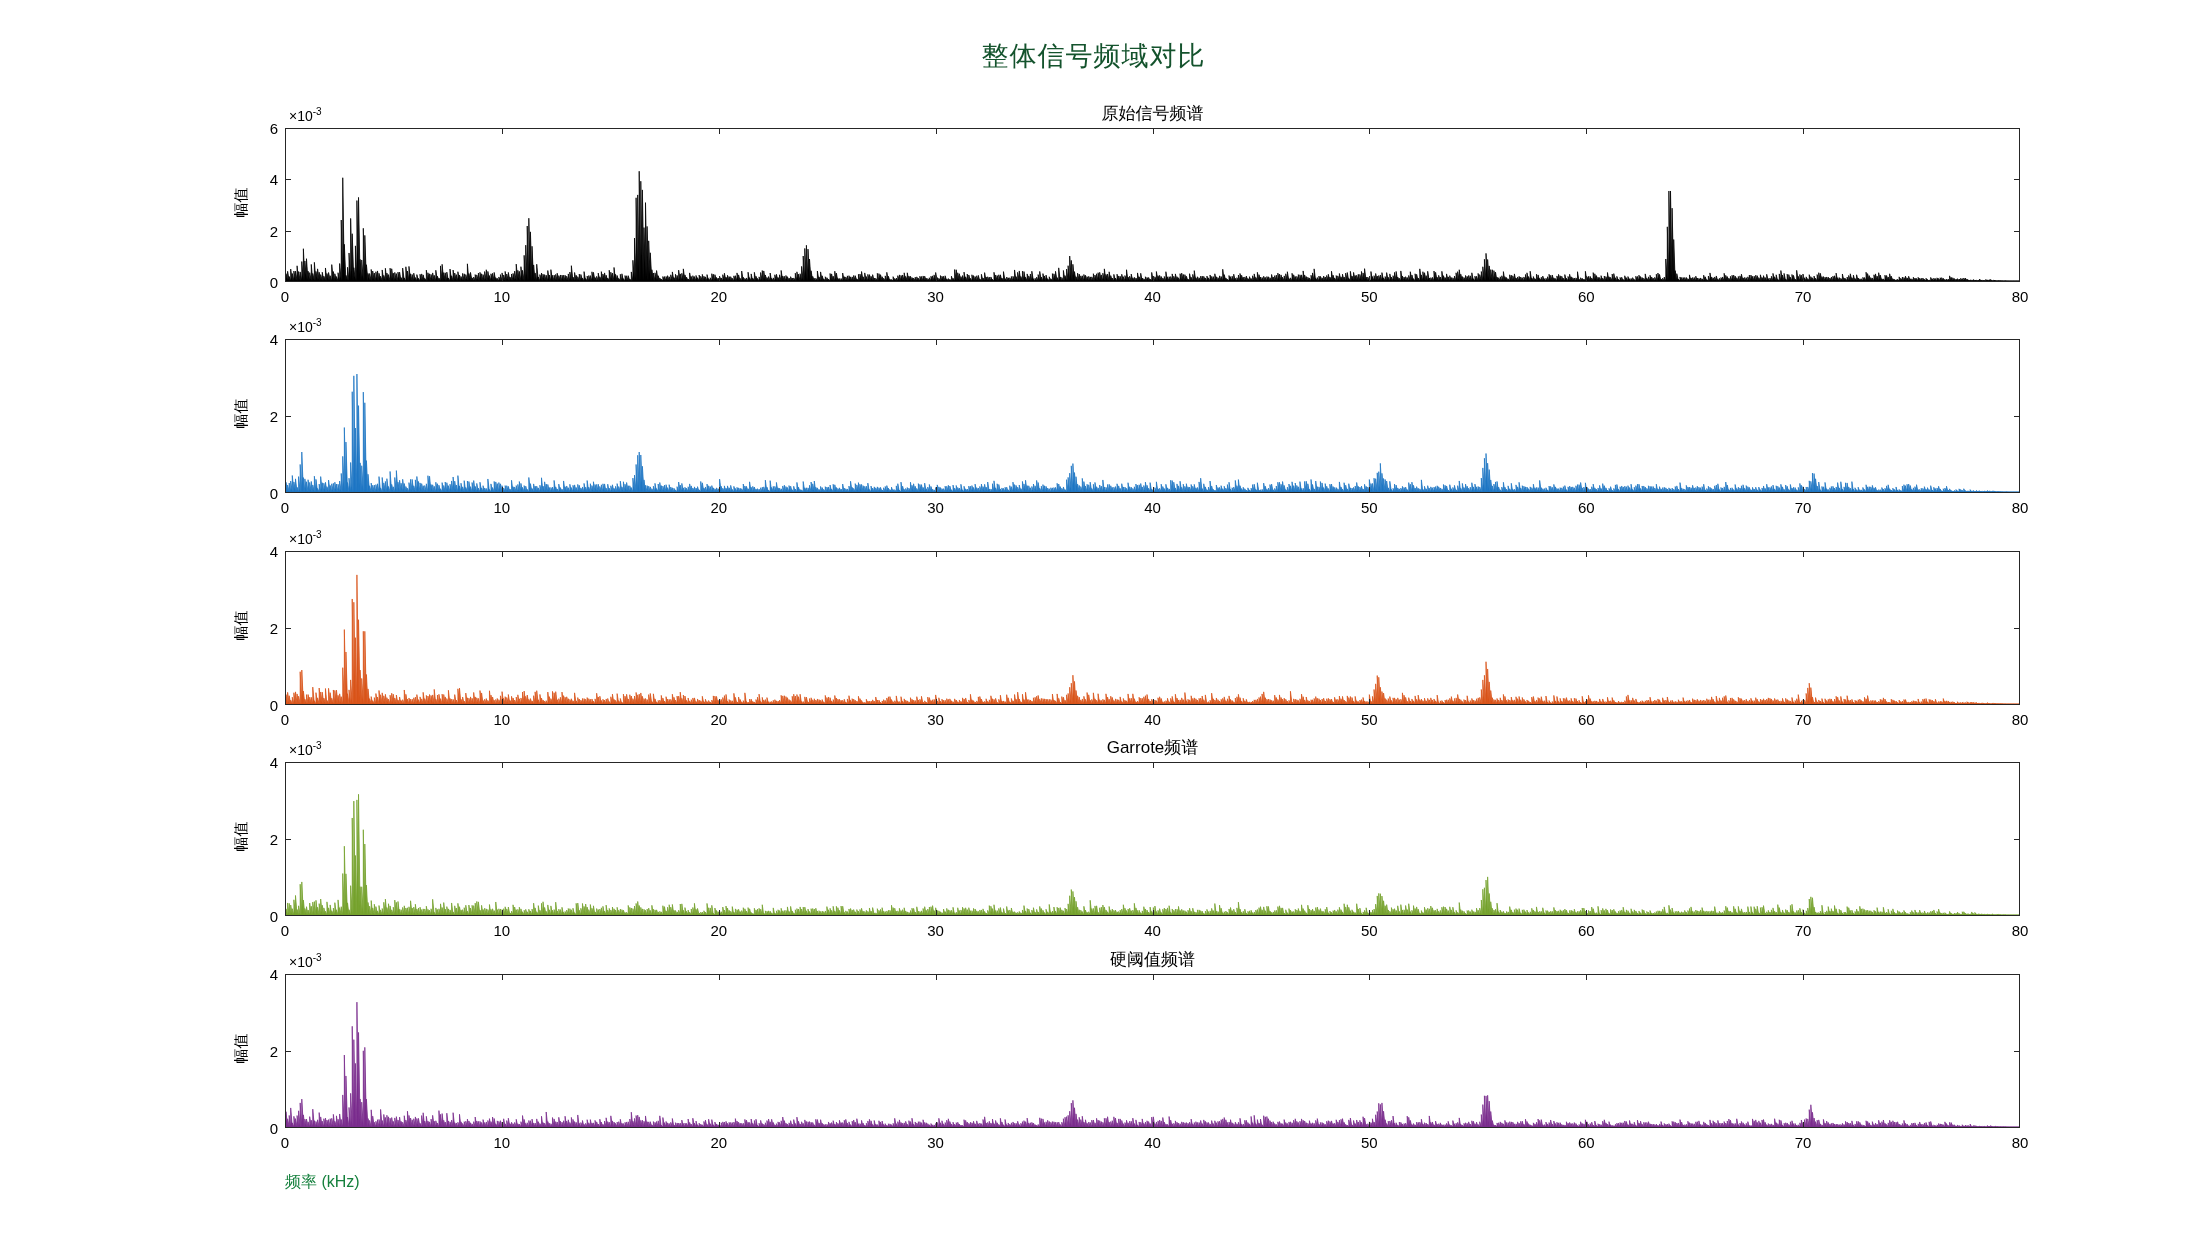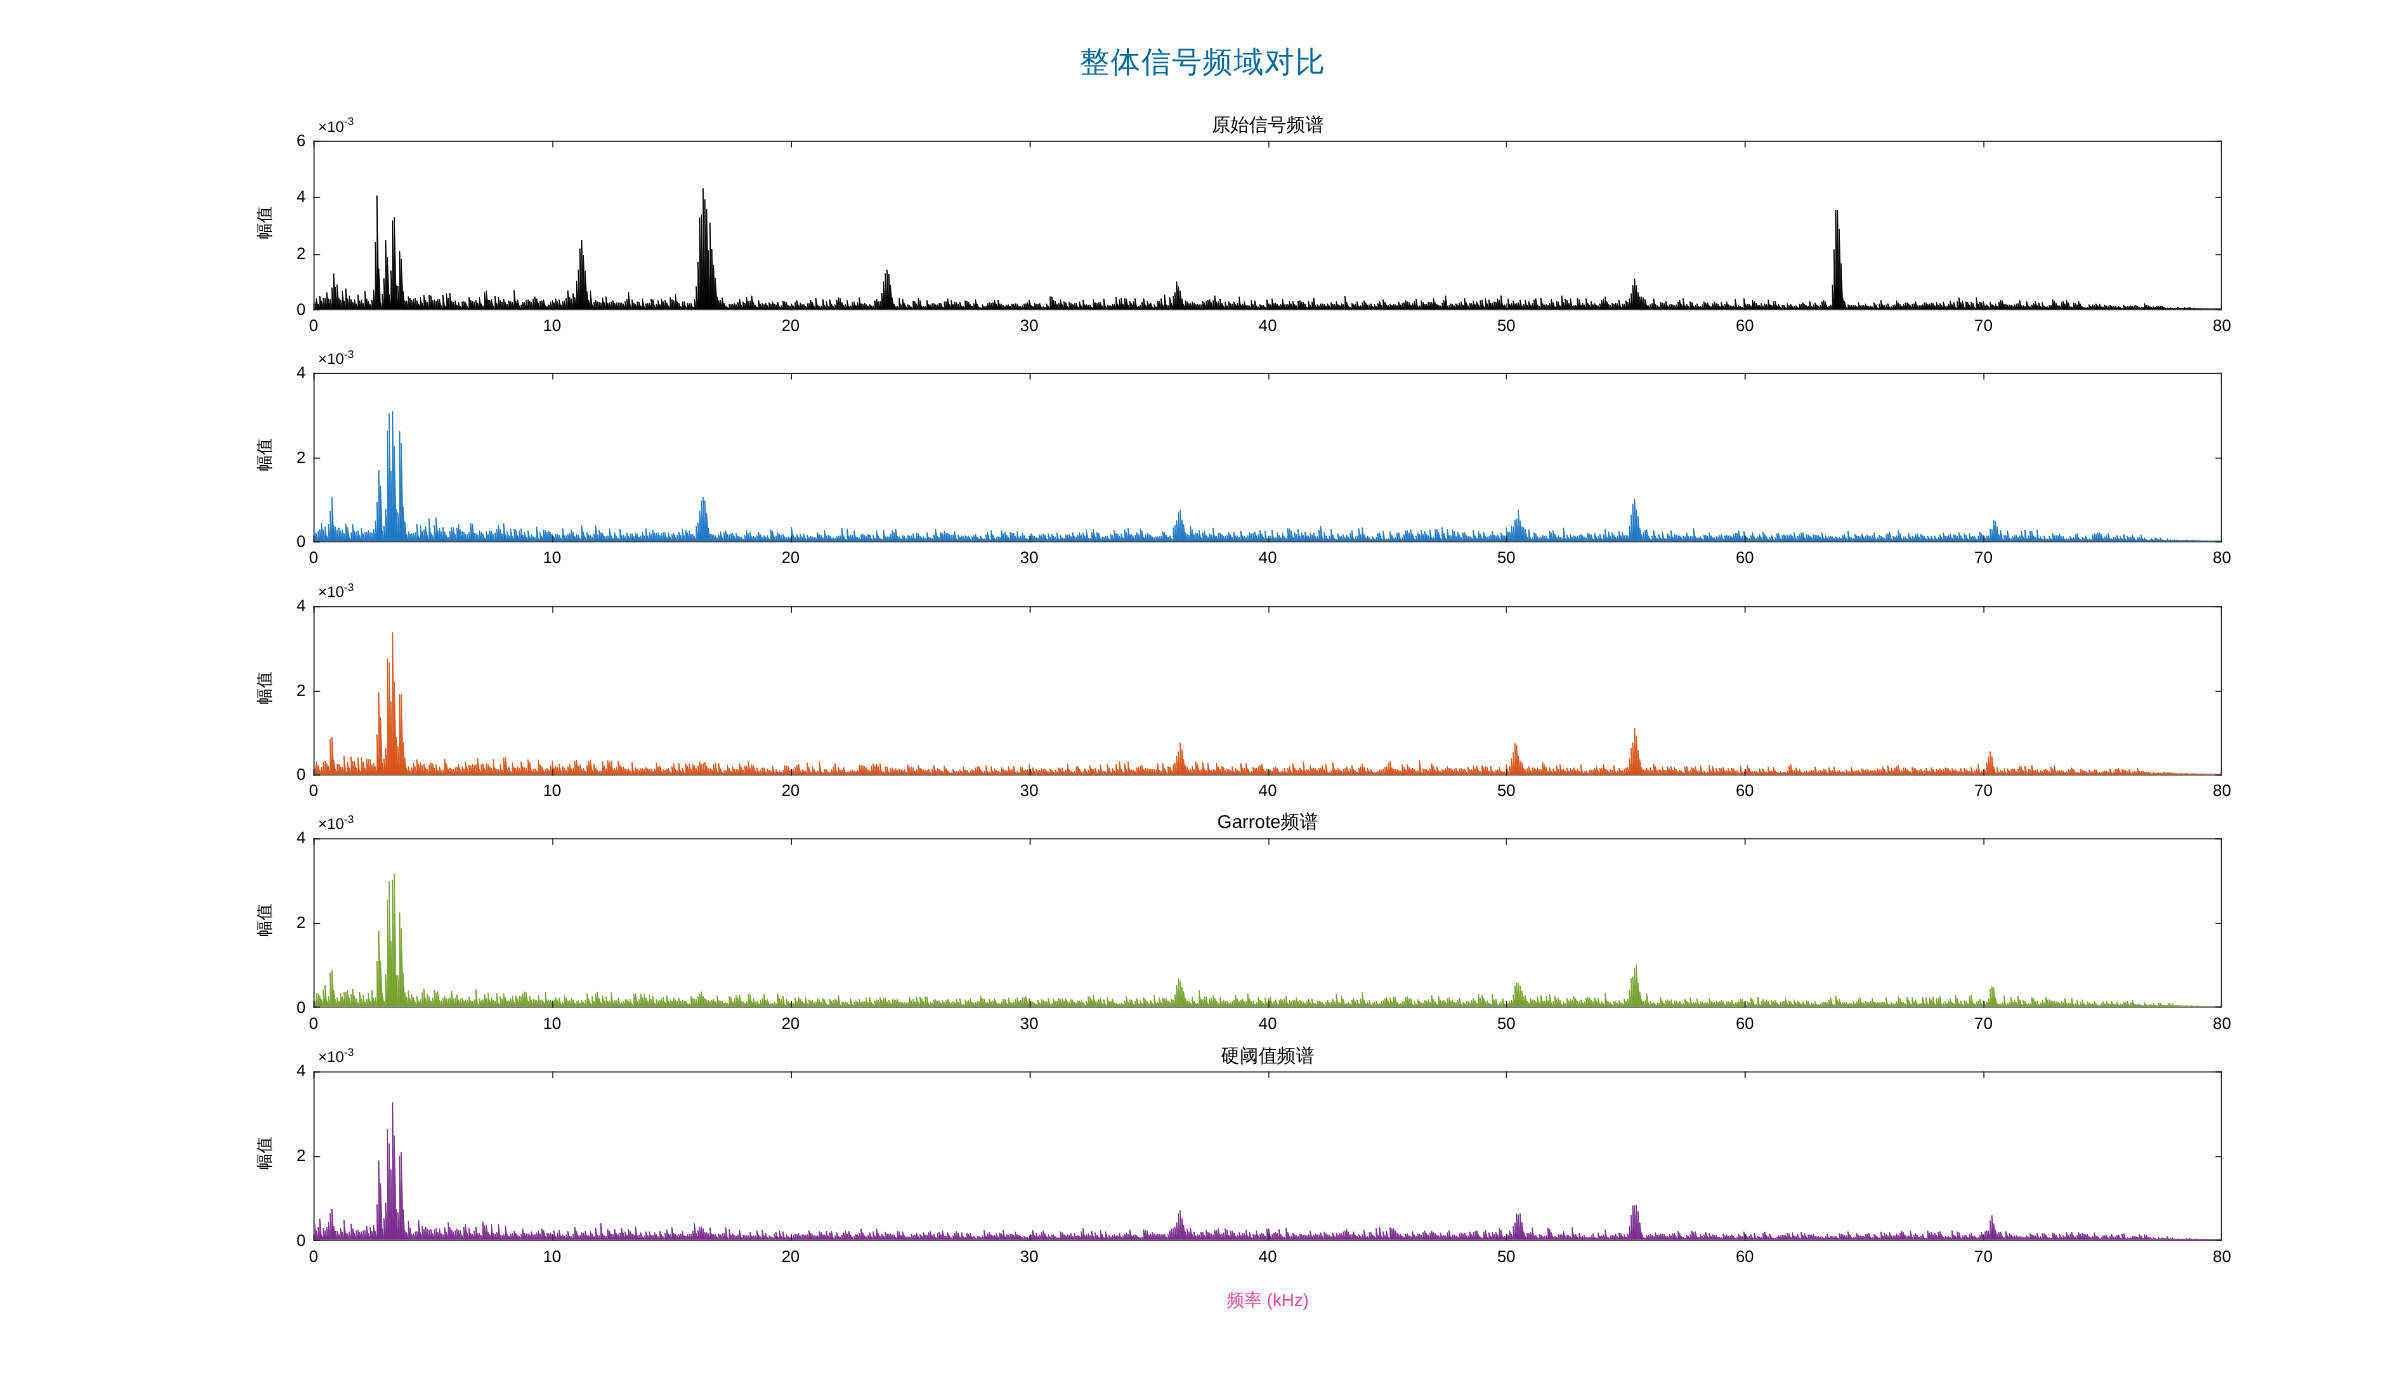--- a/index.html
+++ b/index.html
@@ -1,21 +1,21 @@
 <!DOCTYPE html>
 <html><head>
 <meta charset="utf-8">
 <style>
   html,body{margin:0;padding:0;background:#ffffff;}
   body{width:2187px;height:1250px;font-family:"Liberation Sans",sans-serif;color:#000;overflow:hidden;}
   .page{position:relative;width:2187px;height:1250px;background:#fff;}
 
   .fig-title{
     position:absolute;top:38px;left:0;width:2187px;text-align:center;
-    font-size:27px;color:#0369a1;letter-spacing:1px;
+    font-size:27px;color:#14532d;letter-spacing:1px;
   }
 
   .panel{position:absolute;}
   .panel .axes{
     position:absolute;left:0;top:0;width:100%;height:100%;
     border:1px solid #262626;box-sizing:border-box;background:#fff;
     overflow:hidden;
   }
   .panel-title{
     position:absolute;left:0;width:100%;text-align:center;
@@ -39,21 +39,21 @@
     position:absolute;top:100%;margin-top:6px;font-size:15px;color:#000;
     transform:translateX(-50%);white-space:nowrap;
   }
   .tickmark-y{position:absolute;left:0;width:6px;height:1px;background:#262626;}
   .tickmark-y.r{left:auto;right:0;}
   .tickmark-x{position:absolute;bottom:0;width:1px;height:6px;background:#262626;}
   .tickmark-x.t{bottom:auto;top:0;}
 
   .spectrum{position:absolute;left:0;bottom:0;width:100%;height:100%;}
   .xlabel{
-    position:absolute;font-size:16px;color:#ec4899;text-align:center;width:100%;
+    position:absolute;font-size:16px;color:#15803d;text-align:left;width:100%;
   }
 </style>
 </head>
 <body>
 
 <div class="page">
 
   <div class="fig-title">整体信号频域对比</div>
 
   <div id="panels">

